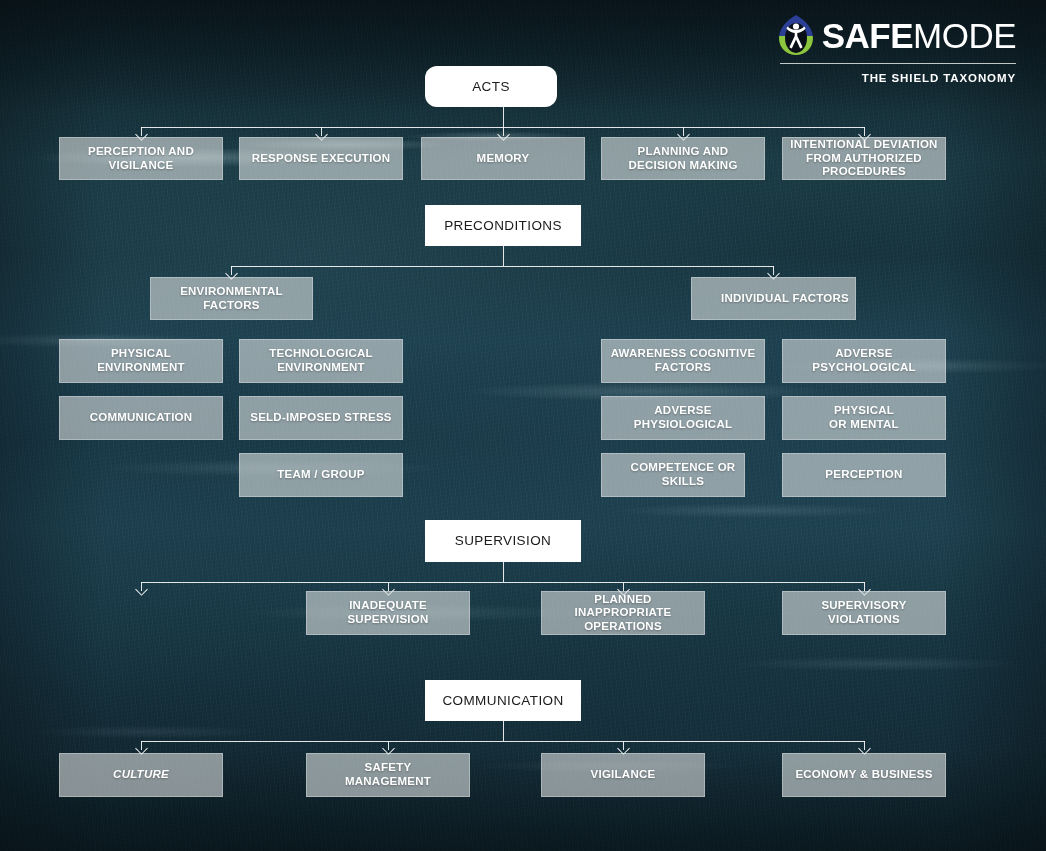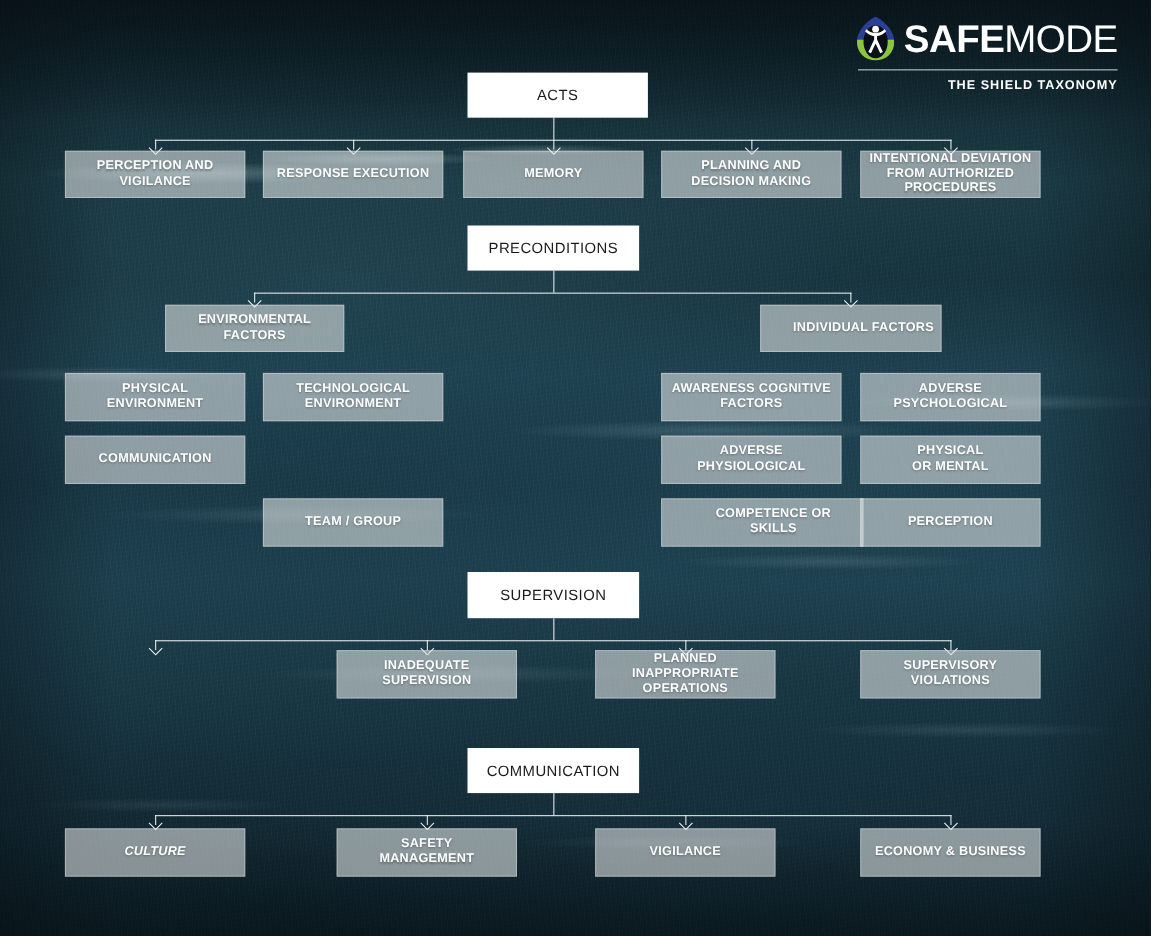--- a/index.html
+++ b/index.html
@@ -217,21 +217,21 @@
         </g>
       </svg>
       <div class="logo-word">
         <span class="safe">SAFE</span><span class="mode">MODE</span>
       </div>
     </div>
     <div class="logo-rule"></div>
     <div class="logo-sub">THE SHIELD TAXONOMY</div>
   </div>
 
-  <div class="node cat" style="left:425px; top:66px; width:164px; height:41px;">
+  <div class="node cat" style="left:425px; top:66px; width:132px; height:41px;border-radius:12px;">
     <span class="lbl">ACTS</span>
   </div>
 
   <div class="ln v" style="left:503px; top:107px; height:20px;"></div>
 
   <div class="ln h" style="left:141px; top:127px; width:724px;"></div>
 
   <div class="ln v" style="left:141px; top:127px; height:9px;"></div>
   <div class="arrow" style="left:136.5px; top:130px;"></div>
   <div class="ln v" style="left:321px; top:127px; height:9px;"></div>
@@ -279,37 +279,40 @@
 
   <div class="node sub" style="left:59px; top:339px; width:164px; height:44px;">
     <span class="lbl">PHYSICAL<br>ENVIRONMENT</span>
   </div>
   <div class="node sub pale" style="left:239px; top:339px; width:164px; height:44px;">
     <span class="lbl">TECHNOLOGICAL<br>ENVIRONMENT</span>
   </div>
   <div class="node sub" style="left:59px; top:396px; width:164px; height:44px;">
     <span class="lbl">COMMUNICATION</span>
   </div>
+  <div class="node sub pale" style="left:239px; top:396px; width:164px; height:44px;">
+    <span class="lbl">SELD-IMPOSED STRESS</span>
+  </div>
   <div class="node sub pale" style="left:239px; top:453px; width:164px; height:44px;">
     <span class="lbl">TEAM / GROUP</span>
   </div>
 
   <div class="node sub pale" style="left:601px; top:339px; width:164px; height:44px;">
     <span class="lbl">AWARENESS COGNITIVE<br>FACTORS</span>
   </div>
   <div class="node sub" style="left:782px; top:339px; width:164px; height:44px;">
     <span class="lbl">ADVERSE<br>PSYCHOLOGICAL</span>
   </div>
   <div class="node sub" style="left:601px; top:396px; width:164px; height:44px;">
     <span class="lbl">ADVERSE<br>PHYSIOLOGICAL</span>
   </div>
   <div class="node sub pale" style="left:782px; top:396px; width:164px; height:44px;">
     <span class="lbl">PHYSICAL<br>OR MENTAL</span>
   </div>
-  <div class="node sub" style="left:601px; top:453px; width:184px; height:44px;padding-left:20px;">
+  <div class="node sub" style="left:601px; top:453px; width:144px; height:44px;padding-left:20px;">
     <span class="lbl">COMPETENCE OR SKILLS</span>
   </div>
   <div class="node sub pale" style="left:782px; top:453px; width:164px; height:44px;">
     <span class="lbl">PERCEPTION</span>
   </div>
 
   <div class="node cat" style="left:425px; top:520px; width:156px; height:42px;">
     <span class="lbl">SUPERVISION</span>
   </div>
 

